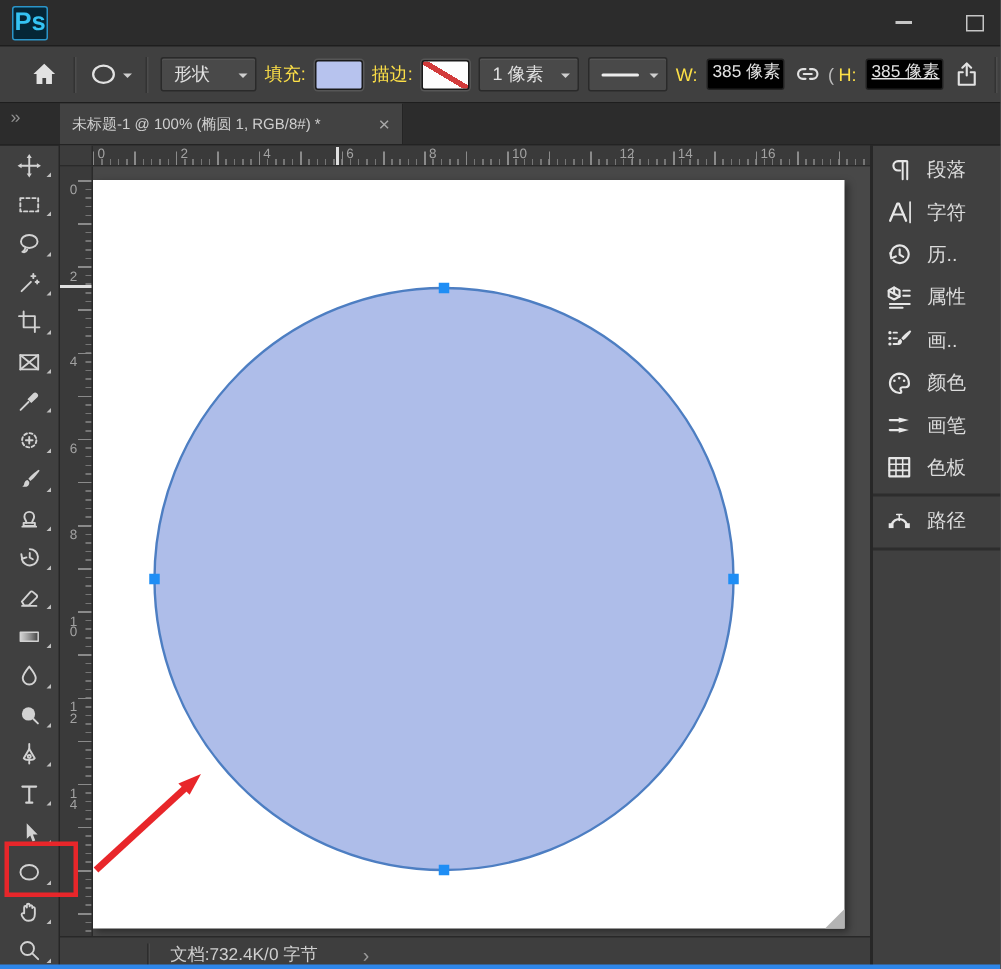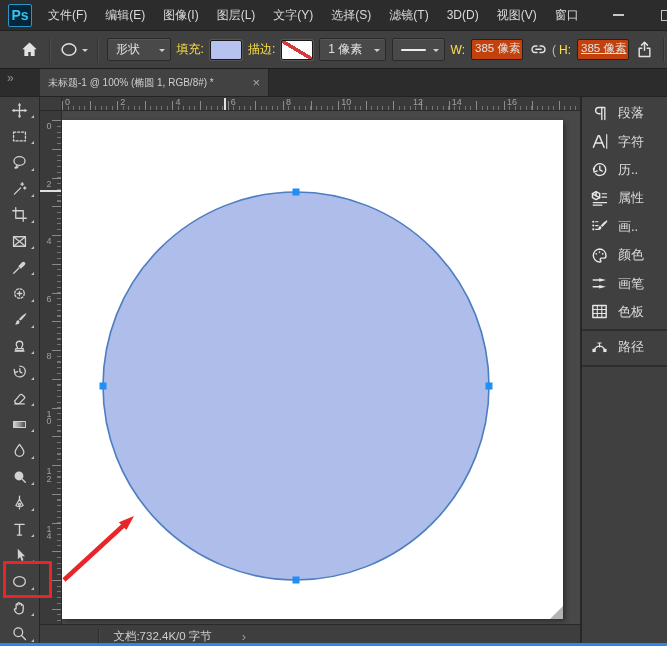--- a/index.html
+++ b/index.html
@@ -2,21 +2,21 @@
 <html><head>
 <meta charset="utf-8">
 <style>
   html,body{margin:0;padding:0;background:#222;}
   #app{position:relative;width:667px;height:646px;overflow:hidden;background:#2c2c2c;
        color:#d9d9d9;font-family:"Liberation Sans",sans-serif;font-size:12px;
        -webkit-font-smoothing:antialiased;}
   
   .titlebar{height:30px;display:flex;align-items:center;background:#2c2c2c;}
   .ps-logo{width:22px;height:21px;margin:0 7px 0 8px;border:1px solid #2b95c9;border-radius:2px;
-           background:#052636;color:#35c3f3;font-size:14px;font-weight:bold;
+           background:#052636;color:#35c3f3;font-size:17px;font-weight:bold;
            display:flex;align-items:center;justify-content:center;flex:none;}
   .menus{display:flex;align-items:center;height:100%;}
   .menu-item{padding:0 9px;line-height:30px;color:#dadada;cursor:default;white-space:nowrap;}
   .wincontrols{margin-left:auto;display:flex;align-items:center;height:100%;}
   .wc{width:34px;height:100%;display:flex;align-items:center;justify-content:center;
       color:#c6c6c6;cursor:default;margin-left:14px;}
   .wc-min{width:11px;height:2px;background:#c6c6c6;display:block;}
   .wc-max{width:10px;height:9px;border:1.5px solid #c6c6c6;display:block;}
   
   .optionsbar{height:37px;background:#404040;border-top:1px solid #1e1e1e;border-bottom:1px solid #1e1e1e;
@@ -34,21 +34,21 @@
   .ob-select.mode{width:62px;justify-content:space-between;}
   .ob-select.sw{width:66px;justify-content:space-between;}
   .ob-select.ls{width:48px;justify-content:space-between;}
   .lineglyph{width:25px;height:2px;background:#ececec;border-radius:1px;}
   .ob-label{color:#fde047;white-space:nowrap;}
   .ob-label.paren{margin:0 -3px;color:#bdbdbd;}
   .swatch{width:30px;height:18px;border-radius:2px;border:1px solid #1a1a1a;
           box-shadow:0 0 0 1px #565656;flex:none;cursor:default;}
   .swatch-none{background:linear-gradient(to top right,transparent 44%,#d23b3b 44%,#d23b3b 56%,transparent 56%),#fdfdfd;}
   .ob-field{height:17px;min-width:44px;max-width:44px;overflow:hidden;white-space:nowrap;
-            background:#c2410c;border:1px solid #222;border-radius:2px;padding:1px 3px;
+            background:#000000;border:1px solid #222;border-radius:2px;padding:1px 3px;
             color:#e4e4e4;font-size:11.5px;line-height:15px;flex:none;}
   .ob-field.underlined{text-decoration:underline;}
   
   .tabbar{position:relative;height:27px;background:#2c2c2c;border-bottom:1px solid #232323;}
   .tab-overflow{position:absolute;left:7px;top:2px;color:#909090;font-size:12px;letter-spacing:-1px;cursor:default;}
   .tab{position:absolute;left:40px;top:0;width:229px;height:27px;background:#424242;
        display:flex;align-items:center;gap:8px;padding:0 8px;box-sizing:border-box;
        border-right:1px solid #242424;cursor:default;}
   .tab-title{font-size:10px;color:#cfcfcf;white-space:nowrap;overflow:hidden;}
   .tab-close{color:#a8a8a8;font-size:13px;line-height:13px;margin-left:auto;}
@@ -109,32 +109,20 @@
   .redbox{position:absolute;left:3px;top:561px;width:43px;height:31px;border:3px solid #e8262a;z-index:55;pointer-events:none;}
   .bottomstrip{position:absolute;left:0;right:0;bottom:0;height:3px;background:#2e86e9;z-index:60;}
 </style>
 </head>
 <body>
 
 <div id="app">
 
   <div class="titlebar">
     <div class="ps-logo">Ps</div>
-    <div class="menus" id="menus">
-        <span class="menu-item">文件(F)</span>
-        <span class="menu-item">编辑(E)</span>
-        <span class="menu-item">图像(I)</span>
-        <span class="menu-item">图层(L)</span>
-        <span class="menu-item">文字(Y)</span>
-        <span class="menu-item">选择(S)</span>
-        <span class="menu-item">滤镜(T)</span>
-        <span class="menu-item">3D(D)</span>
-        <span class="menu-item">视图(V)</span>
-        <span class="menu-item">窗口</span>
-      </div>
     <div class="wincontrols">
       <div class="wc">
           <span class="wc-min"></span>
         </div>
       <div class="wc">
           <span class="wc-max"></span>
         </div>
 
     </div>
   </div>

